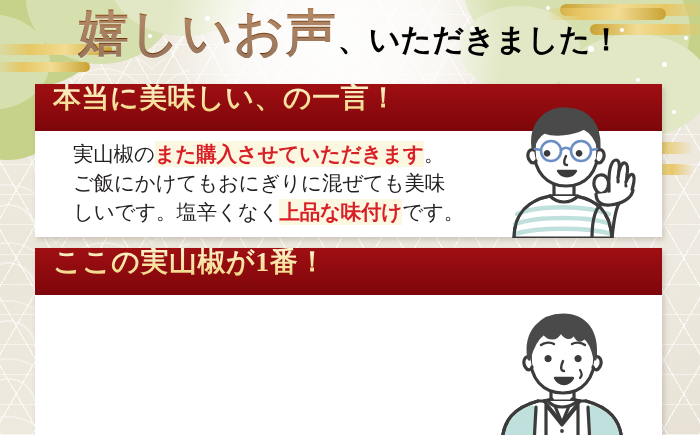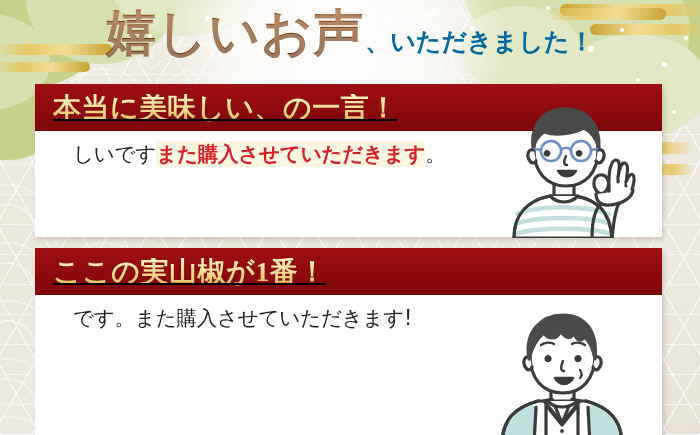--- a/index.html
+++ b/index.html
@@ -103,46 +103,44 @@
     background: linear-gradient(180deg, #90501a 0%, #7a3c0c 45%, #622d06 100%);
     -webkit-background-clip: text;
     background-clip: text;
     color: #71340a;
     -webkit-text-fill-color: transparent;
     text-shadow: 0 1px 0 rgba(255,255,255,.35);
   }
   .head-sub {
     font-family: "DejaVu Sans", "Liberation Sans", sans-serif;
     font-weight: bold;
-    font-size: 25px;
+    font-size: 31px;
     line-height: 1;
     letter-spacing: 0px;
-    color: #0369a1;
+    color: #000000;
     margin-left: 1px;
   }
 
   
   .card {
     position: absolute;
     left: 35px;
     width: 627px;
     box-shadow: 2px 3px 5px rgba(90,75,60,.22);
     background: #ffffff;
   }
   #card-1 { top: 84px; height: 153px; }
   #card-2 { top: 248px; height: 196px; }
 
   .card-head {
     position: relative;
     height: 47px;
     background: linear-gradient(180deg, #9f0f12 0%, #8d0a0e 55%, #7d060a 100%);
     display: flex;
-    align-items: center;
     overflow: hidden;
-    text-decoration: underline;
   }
   .card-head-title {
     font-family: "Liberation Serif", "DejaVu Serif", serif;
     font-weight: bold;
     font-size: 28px;
     line-height: 1;
     letter-spacing: .5px;
     margin-left: 18px;
     color: #f7e3a0;
     background: linear-gradient(180deg, #fdf3cd 0%, #f3dc92 50%, #e3c25d 100%);
@@ -234,21 +232,23 @@
   <div id="heading">
     <span class="head-main">嬉しいお声</span>
       <span class="head-sub">、いただきました！</span>
   </div>
 
   <div class="card" id="card-1">
     <div class="card-head">
       <span class="card-head-title">本当に美味しい、の一言！</span>
     </div>
     <div class="card-body">
-      <div class="quote-line" id="c0l0"><span>しいです</span><span class="hl">また購入させていただきます</span><span>。</span></div>
+      <div class="quote-line" id="c0l0"><span>実山椒の</span><span class="hl">また購入させていただきます</span><span>。</span></div>
+      <div class="quote-line" id="c0l1"><span>ご飯にかけてもおにぎりに混ぜても美味</span></div>
+      <div class="quote-line" id="c0l2"><span>しいです。塩辛くなく</span><span class="hl">上品な味付け</span><span>です。</span></div>
     </div>
 
     <svg class="person" id="person-1" viewBox="0 0 140 132" xmlns="http://www.w3.org/2000/svg">
       <g fill="none" stroke="#3b3b3b" stroke-width="3.2" stroke-linecap="round" stroke-linejoin="round">
 
         <path d="M14 132 C14 106 30 94 50 90 L76 90 C96 94 110 104 112 132 Z" fill="#ffffff"></path>
 
         <g stroke="#bfe0dc" stroke-width="4.5">
           <path d="M17 108 C38 99 86 99 109 108"></path>
           <path d="M15 118 C38 110 88 110 111 118"></path>
@@ -295,21 +295,20 @@
         <path d="M96 88 C96 96 102 100 110 99 C122 98 132 92 133 84" fill="#ffffff"></path>
       </g>
     </svg>
   </div>
 
   <div class="card" id="card-2">
     <div class="card-head">
       <span class="card-head-title">ここの実山椒が1番！</span>
     </div>
     <div class="card-body">
-      <div class="quote-line" id="c1l2"><span>です。また購入させていただきます!</span></div>
     </div>
 
     <svg class="person" id="person-2" viewBox="0 0 140 132" xmlns="http://www.w3.org/2000/svg">
       <g fill="none" stroke="#3b3b3b" stroke-width="3.2" stroke-linecap="round" stroke-linejoin="round">
 
         <path d="M8 132 C8 106 22 94 44 88 L92 88 C114 94 128 106 128 132 Z" fill="#ffffff"></path>
 
         <path d="M10 132 C10 110 20 98 38 92 L44 96 L40 132 Z" fill="#bfe0dc" stroke="none"></path>
         <path d="M126 132 C126 110 116 98 98 92 L92 96 L96 132 Z" fill="#bfe0dc" stroke="none"></path>
         <path d="M8 132 C8 106 22 94 44 88 M92 88 C114 94 128 106 128 132"></path>

